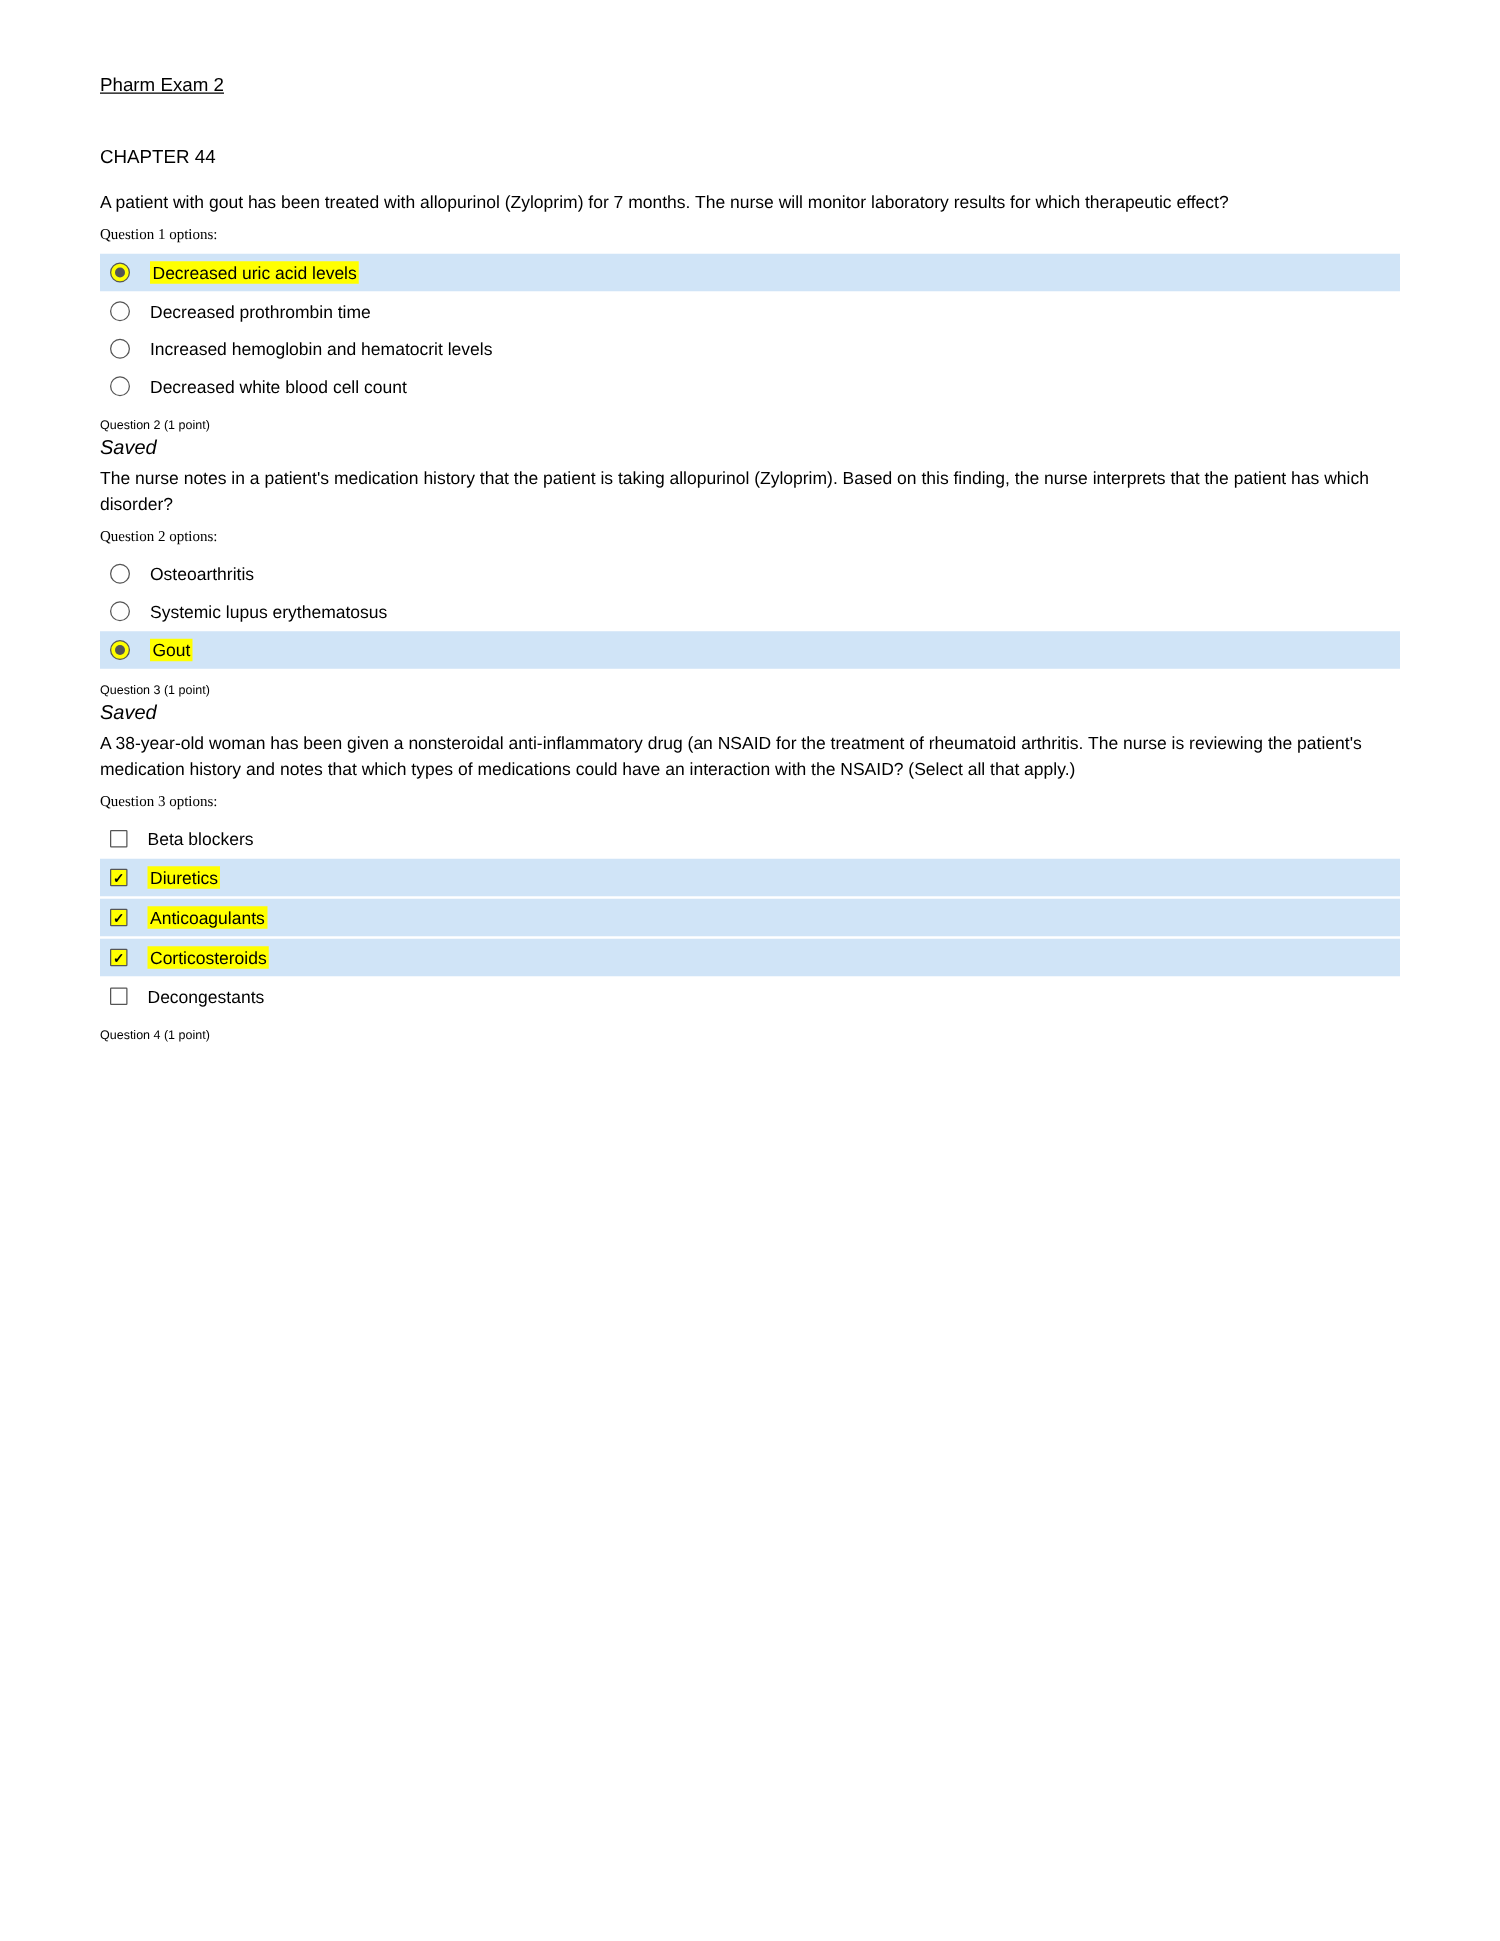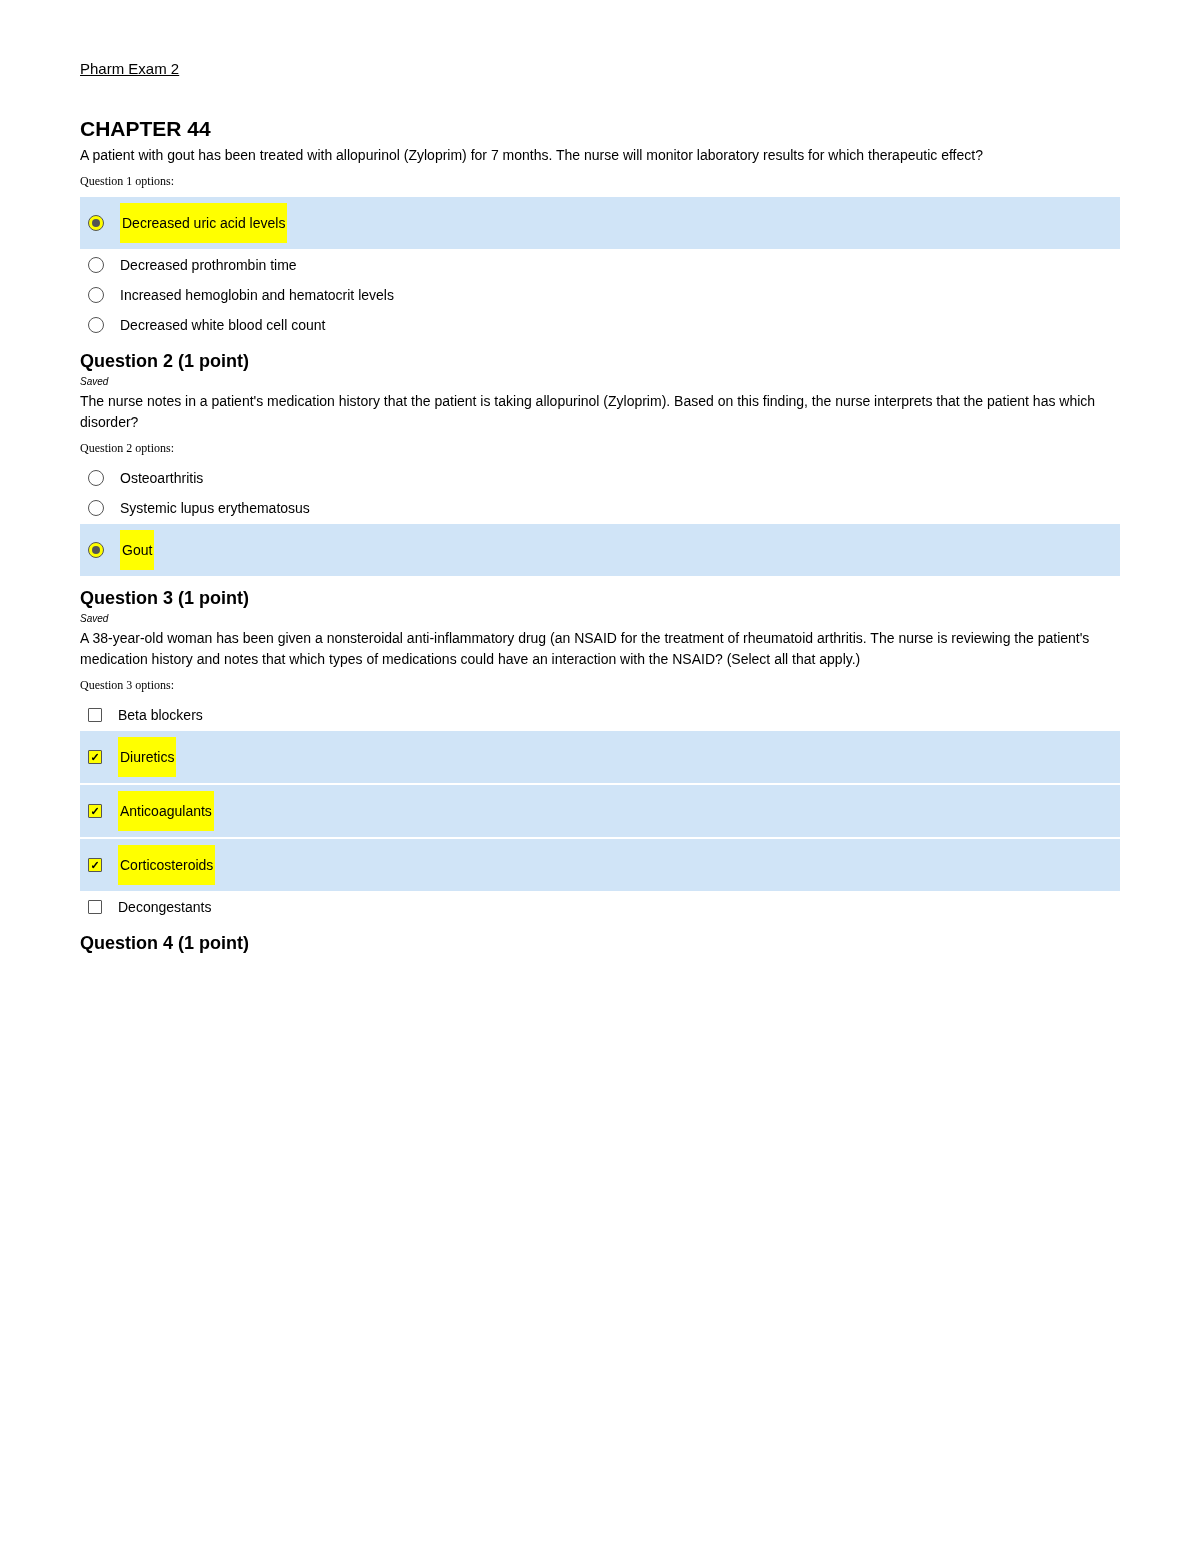--- a/index.html
+++ b/index.html
@@ -18,23 +18,23 @@
     }
 
     .page-title {
       font-weight: normal;
       text-decoration: underline;
       font-size: 15px;
       margin-bottom: 40px;
     }
 
     .chapter-heading {
-      font-weight: bold;
-      font-size: 21px;
-      margin-bottom: 4px;
+      font-weight: normal;
+      font-size: 15px;
+      margin-bottom: 17px;
     }
 
     .question-text {
       font-size: 14px;
       line-height: 1.5;
       margin-bottom: 8px;
     }
 
     .options-label {
       font-size: 12px;
@@ -109,33 +109,33 @@
     .checkbox-btn.unchecked {
       background-color: #fff;
     }
 
     .option-text {
       font-size: 14px;
     }
 
     .option-text.highlighted-text {
       background-color: #ffff00;
-      padding: 12px 2px;
+      padding: 1px 2px;
     }
 
     .question-header {
-      font-weight: bold;
-      font-size: 18px;
+      font-weight: normal;
+      font-size: 10px;
       margin-top: 12px;
       margin-bottom: 4px;
     }
 
     .saved-label {
       font-style: italic;
-      font-size: 10px;
+      font-size: 16px;
       margin-bottom: 4px;
     }
 
     .options-container {
       margin-bottom: 8px;
     }
   </style>
 </head>
 <body>
 

